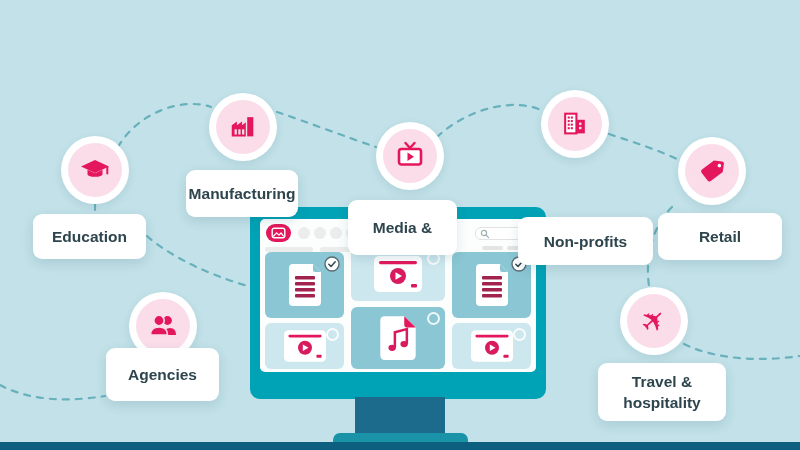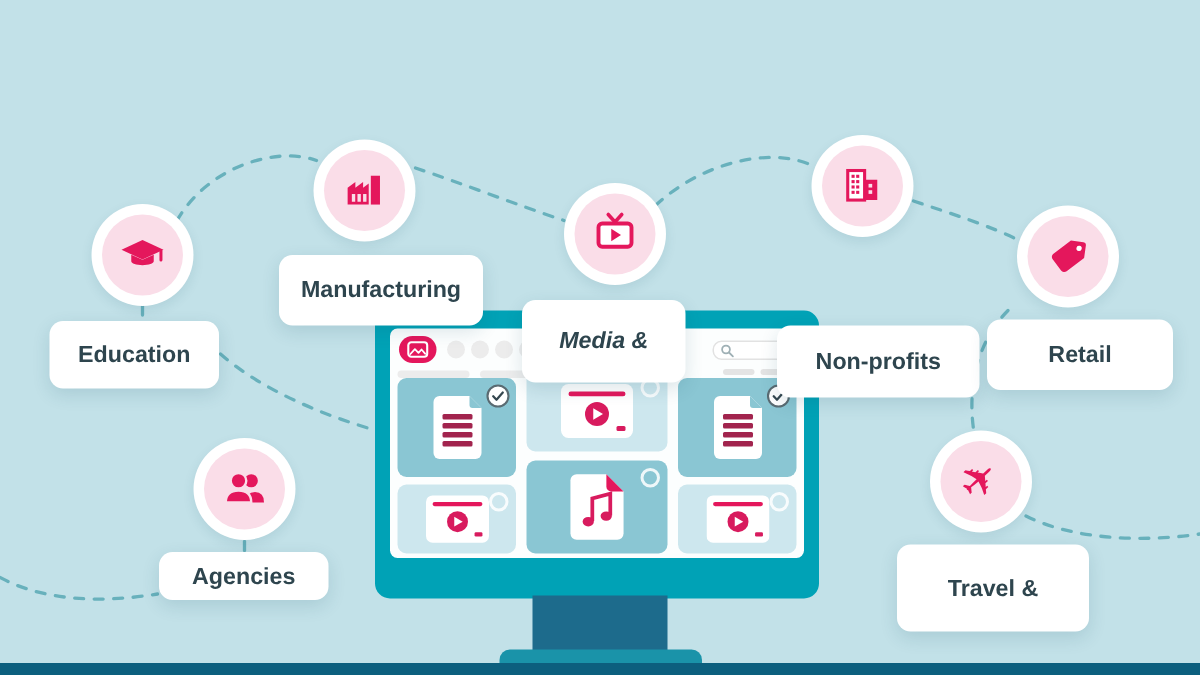--- a/index.html
+++ b/index.html
@@ -53,25 +53,25 @@
   .bubble{position:absolute;width:68px;height:68px;border-radius:50%;background:#fff;
     display:flex;align-items:center;justify-content:center;z-index:3;
     box-shadow:0 3px 8px rgba(23,76,96,.10);}
   .bubble-inner{width:54px;height:54px;border-radius:50%;background:#fadde8;
     display:flex;align-items:center;justify-content:center;}
   .card{position:absolute;background:#fff;border-radius:9px;z-index:4;
     box-shadow:0 4px 12px rgba(23,76,96,.14);
     display:flex;flex-direction:column;align-items:center;justify-content:center;
     color:#2e454e;font-weight:700;font-size:15.5px;line-height:21px;text-align:center;}
   .bubble-education{left:61px;top:136px;}   .card-education{left:33px;top:214px;width:113px;height:45px;text-align:right;}
-  .bubble-manufacturing{left:209px;top:93px;}.card-manufacturing{left:186px;top:170px;width:136px;height:47px;}
-  .bubble-media{left:376px;top:122px;}      .card-media{left:348px;top:200px;width:109px;height:55px;font-style:italic;}
+  .bubble-manufacturing{left:209px;top:93px;}.card-manufacturing{left:186px;top:170px;width:112px;height:47px;}
+  .bubble-media{left:376px;top:122px;}      .card-media{left:348px;top:200px;width:109px;height:55px;}
   .bubble-nonprofits{left:541px;top:90px;}  .card-nonprofits{left:518px;top:170px;width:135px;height:48px;margin-top:47px;}
   .bubble-retail{left:678px;top:137px;}     .card-retail{left:658px;top:213px;width:124px;height:47px;}
-  .bubble-agencies{left:129px;top:292px;}   .card-agencies{left:106px;top:368px;width:113px;height:32px;}
+  .bubble-agencies{left:129px;top:292px;}   .card-agencies{left:106px;top:348px;width:113px;height:53px;}
   .bubble-travel{left:620px;top:287px;}     .card-travel{left:598px;top:363px;width:128px;height:58px;}
 
   .plane-glyph{
     font-family:"DejaVu Sans",sans-serif;font-size:30px;color:#e4175c;
     display:inline-block;transform:rotate(-42deg);line-height:1;
   }
 </style>
 </head>
 <body>
 
@@ -288,15 +288,16 @@
     <span>Agencies</span>
   </div>
 
   <div class="bubble bubble-travel">
     <div class="bubble-inner">
       <span class="plane-glyph">✈</span>
     </div>
   </div>
   <div class="card card-travel">
     <span>Travel &amp;</span>
+    <span>hospitality</span>
   </div>
 
 </div>
 
 </body></html>

